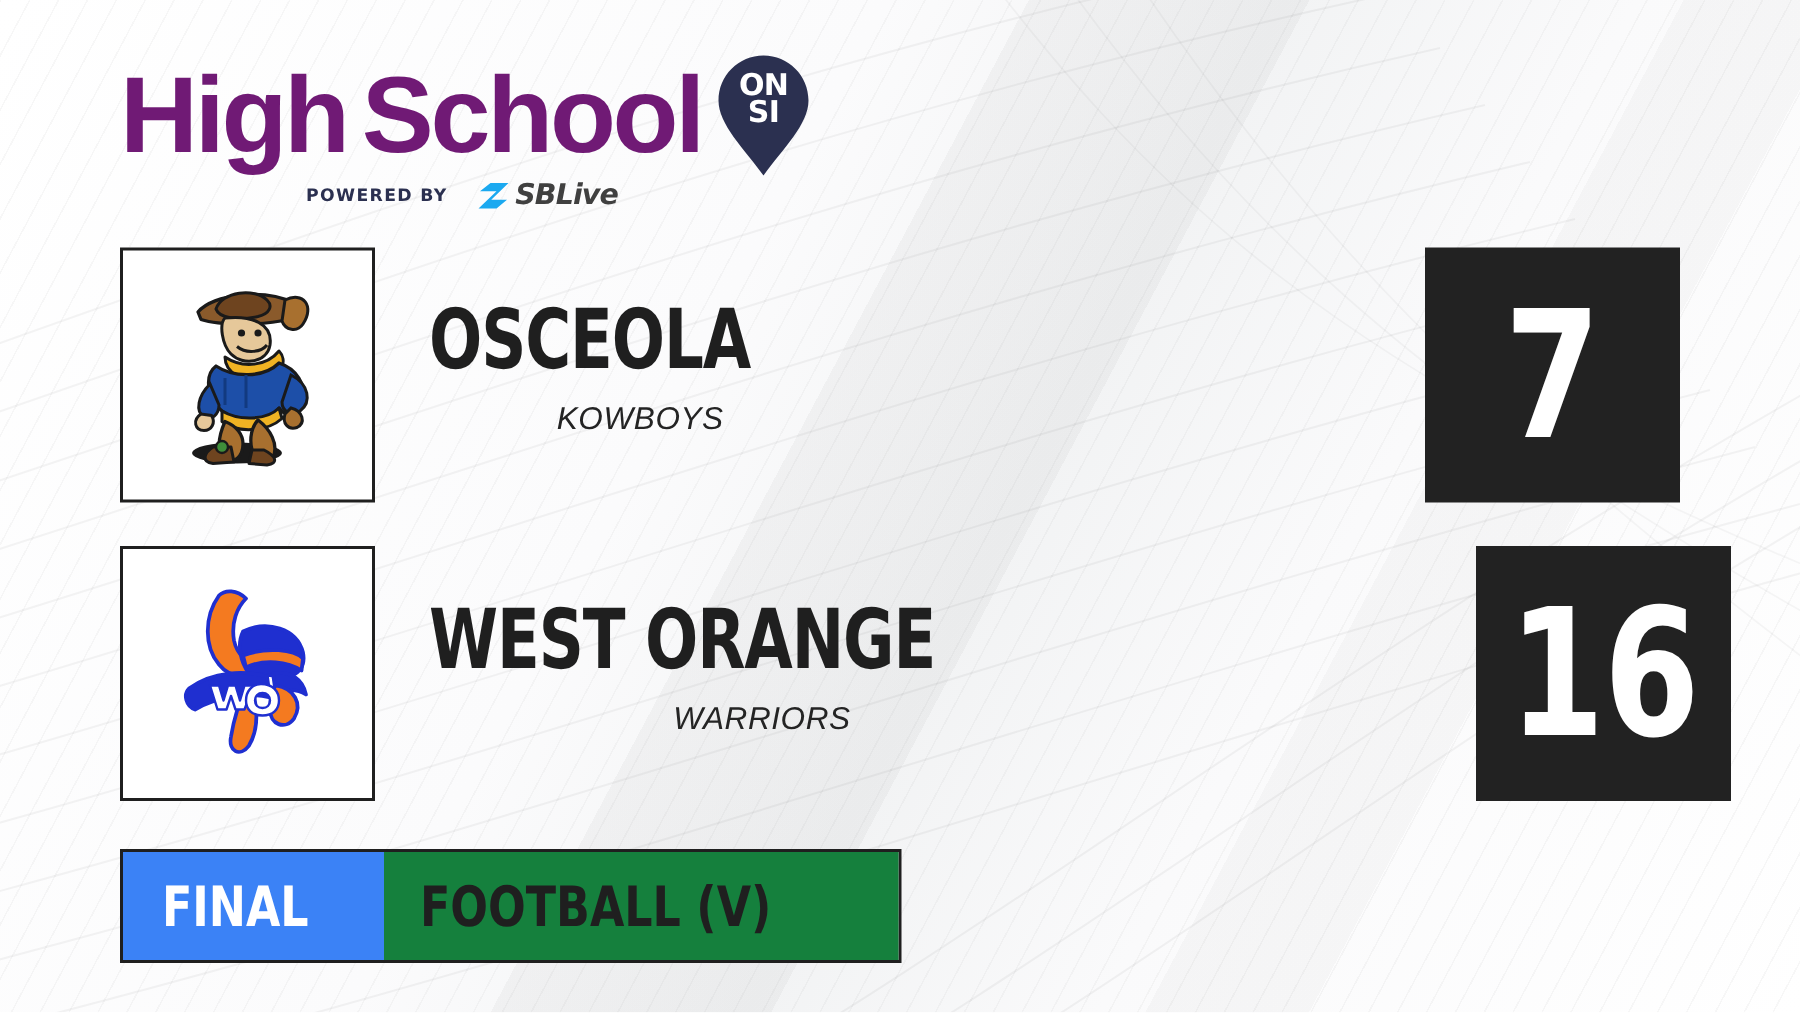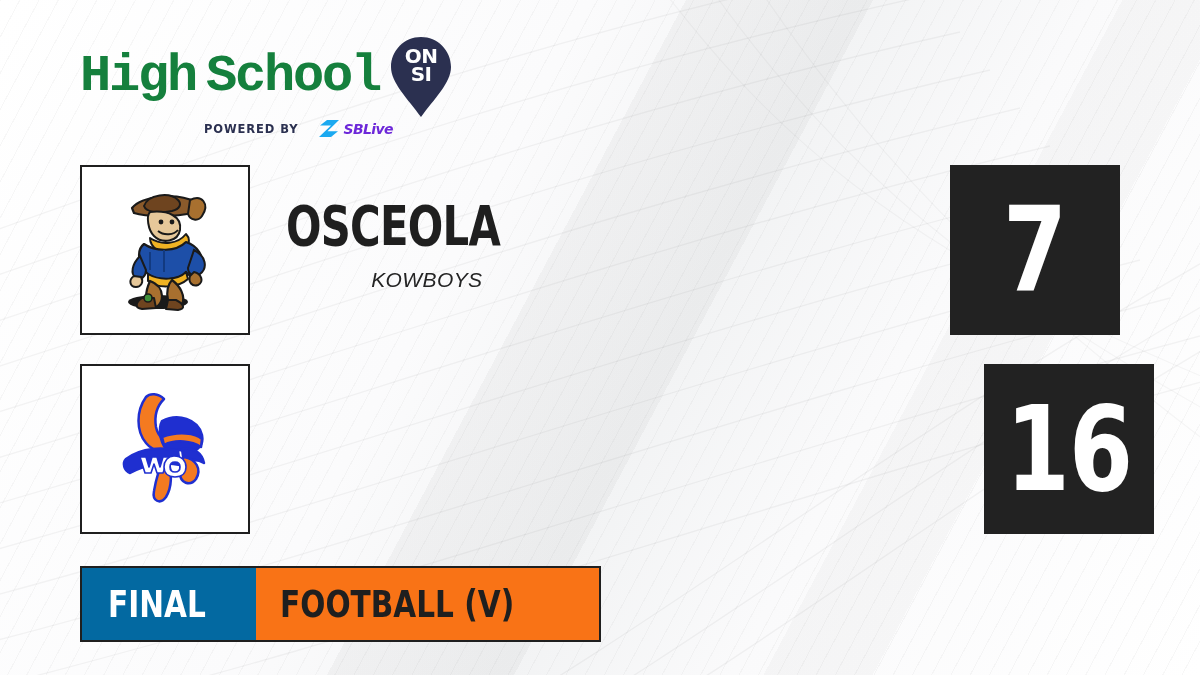--- a/index.html
+++ b/index.html
@@ -46,26 +46,26 @@
                 rgba(0,0,0,0.022) 79%, rgba(0,0,0,0) 79%);
   }
   .bg-sweep svg { width: 100%; height: 100%; display: block; }
 
   
   #brand { position: absolute; left: 80px; top: 36px; }
 
   .brand-row { display: flex; align-items: center; gap: 10px; }
 
   .brand-word {
-    font-family: Liberation Mono, monospace;
-    font-weight: 700;
-    font-size: 52px;
+    font-family: Liberation Sans, sans-serif;
+    font-weight: 700;
+    font-size: 72px;
     letter-spacing: -2.2px;
     line-height: 1;
-    color: #15803d;
+    color: #701a75;
   }
 
   .pin { position: relative; width: 62px; height: 82px; }
   .pin svg { position: absolute; inset: 0; }
   .pin-text {
     position: absolute;
     left: 0; top: 11px;
     width: 62px;
     text-align: center;
     font-family: "DejaVu Sans", sans-serif;
@@ -89,23 +89,23 @@
     font-size: 11.5px;
     letter-spacing: .9px;
     color: #2b3050;
   }
   .sblive { display: flex; align-items: center; gap: 3px; }
   .sblive-mark { width: 22px; height: 19px; }
   .sblive-word {
     font-family: "DejaVu Sans", sans-serif;
     font-weight: 700;
     font-style: italic;
-    font-size: 14px;
+    font-size: 19px;
     letter-spacing: -0.6px;
-    color: #6d28d9;
+    color: #404040;
   }
 
   
   .logo-box {
     position: absolute;
     width: 170px;
     height: 170px;
     background: #ffffff;
     border: 2px solid #1f1f1f;
     display: flex;
@@ -170,29 +170,29 @@
   #status-bar {
     position: absolute;
     left: 80px;
     top: 566px;
     height: 76px;
     display: flex;
     align-items: stretch;
     border: 2px solid #1f1f1f;
   }
   #status-state {
-    background: #0369a1;
+    background: #3b82f6;
     color: #ffffff;
     display: flex;
     align-items: center;
     justify-content: center;
     padding: 0 26px;
   }
   #status-sport {
-    background: #f97316;
+    background: #15803d;
     color: #1f1f1f;
     display: flex;
     align-items: center;
     padding: 0 26px 0 24px;
   }
   .status-text {
     font-family: "DejaVu Sans", sans-serif;
     font-weight: 700;
     font-size: 37px;
     line-height: 1;
@@ -338,20 +338,24 @@
         <g fill="#ffffff" stroke="#1f2fd0" stroke-width="1.6" stroke-linejoin="round">
           <path d="M34 72 L40 72 L43 82 L46 72 L51 72 L54 82 L57 72 L63 72 L57 88 L51 88 L48 79 L45 88 L39 88 Z"></path>
           <path d="M68 71 C 76 71, 80 76, 80 82 C 80 88, 76 92, 69 92 C 62 92, 58 88, 58 82
                    C 58 76, 62 71, 68 71 Z M69 77 C 66 77, 64 79, 64 82 C 64 85, 66 87, 69 87
                    C 72 87, 74 85, 74 82 C 74 79, 72 77, 69 77 Z"></path>
         </g>
       </svg>
     </span>
   </div>
 
+  <div class="team-text" id="team-text-2">
+    <div class="team-name">WEST ORANGE</div>
+    <div class="team-mascot">WARRIORS</div>
+  </div>
 
   <div class="score-box" id="score-box-2">
     <span class="score-value">16</span>
   </div>
 
   <div id="status-bar">
     <div id="status-state">
       <span class="status-text">FINAL</span>
     </div>
     <div id="status-sport">

